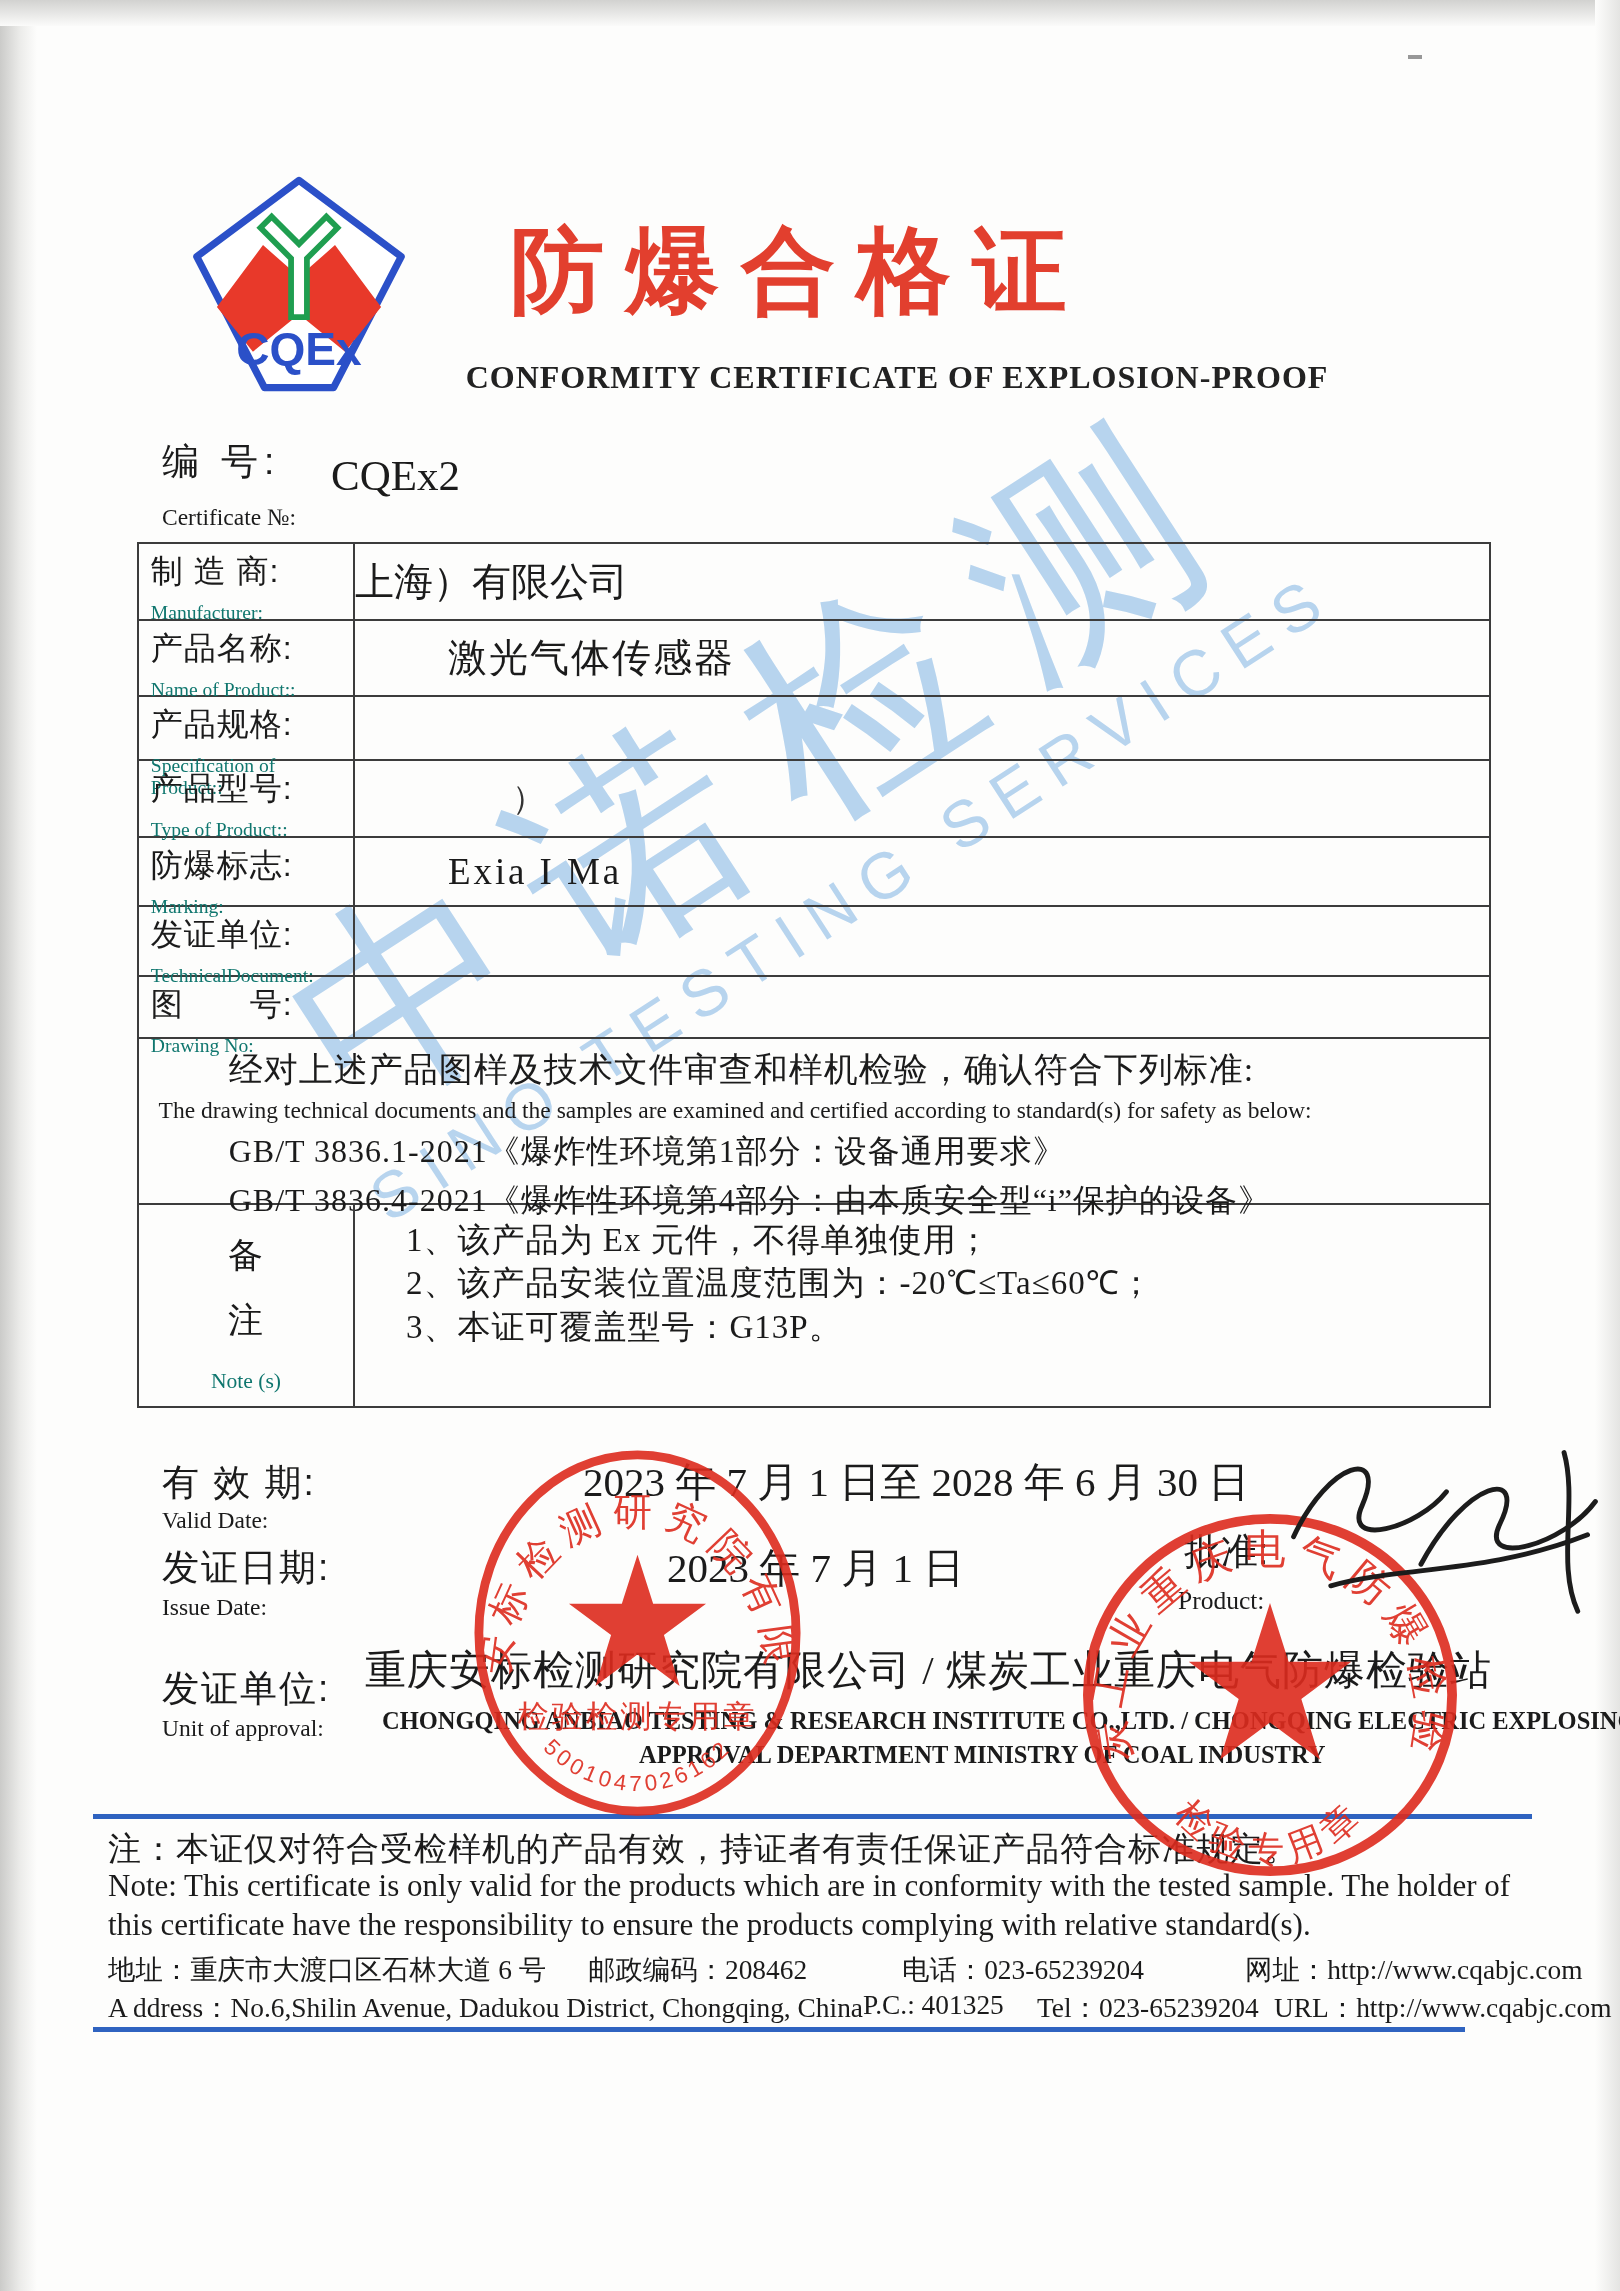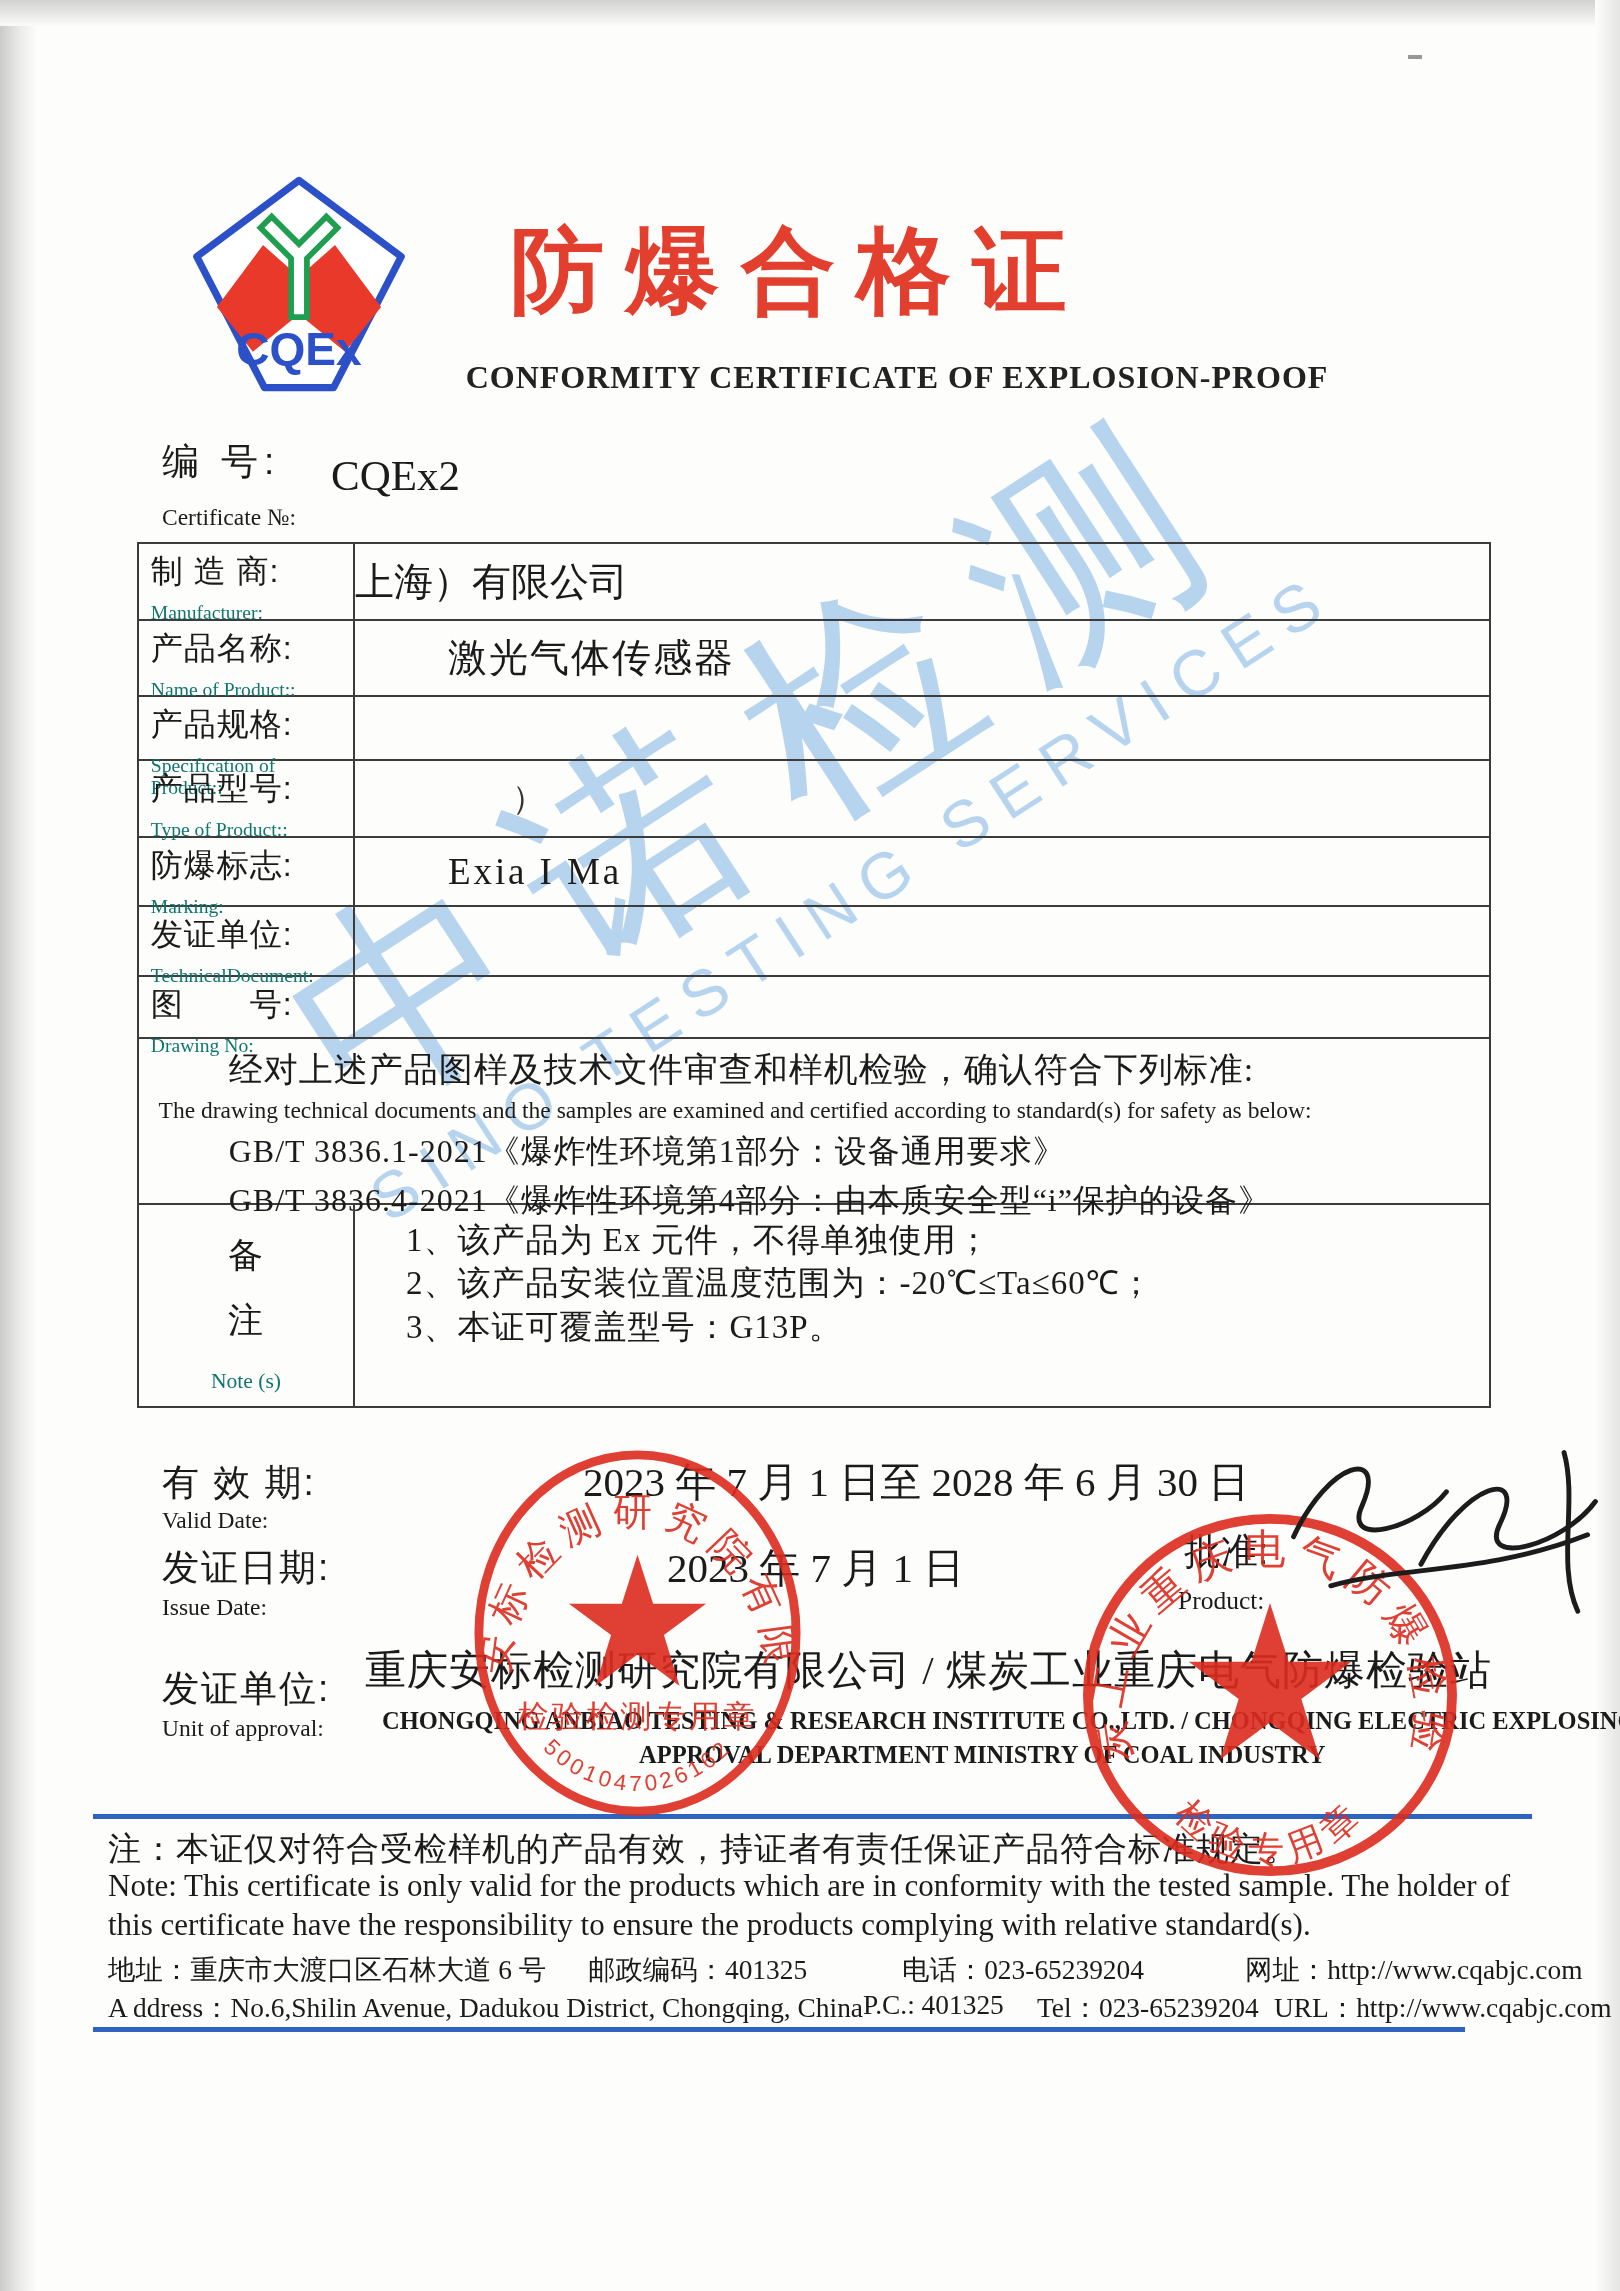--- a/index.html
+++ b/index.html
@@ -252,21 +252,21 @@
 </svg>
 
 <div class="blue-line" style="left:93px;top:1814px;width:1439px;"></div>
 <div class="blue-line" style="left:93px;top:2027px;width:1372px;"></div>
 
 <div class="foot-note-cn">注：本证仅对符合受检样机的产品有效，持证者有责任保证产品符合标准规定。</div>
 <div class="foot-note-en" style="top:1868px;">Note: This certificate is only valid for the products which are in conformity with the tested sample. The holder of</div>
 <div class="foot-note-en" style="top:1907px;">this certificate have the responsibility to ensure the products complying with relative standard(s).</div>
 
 <div class="addr" style="left:108px;top:1952px;">地址：重庆市大渡口区石林大道 6 号</div>
-<div class="addr" style="left:588px;top:1952px;">邮政编码：401325</div>
+<div class="addr" style="left:588px;top:1952px;">邮政编码：208462</div>
 <div class="addr" style="left:902px;top:1952px;">电话：023-65239204</div>
 <div class="addr" style="left:1245px;top:1952px;">网址：http://www.cqabjc.com</div>
 
 <div class="addr" style="left:108px;top:1990px;">A ddress：No.6,Shilin Avenue, Dadukou District, Chongqing, China</div>
 <div class="addr" style="left:863px;top:1990px;">P.C.: 401325</div>
 <div class="addr" style="left:1037px;top:1990px;">Tel：023-65239204</div>
 <div class="addr" style="left:1274px;top:1990px;">URL：http://www.cqabjc.com</div>
 
 
 </body></html>

